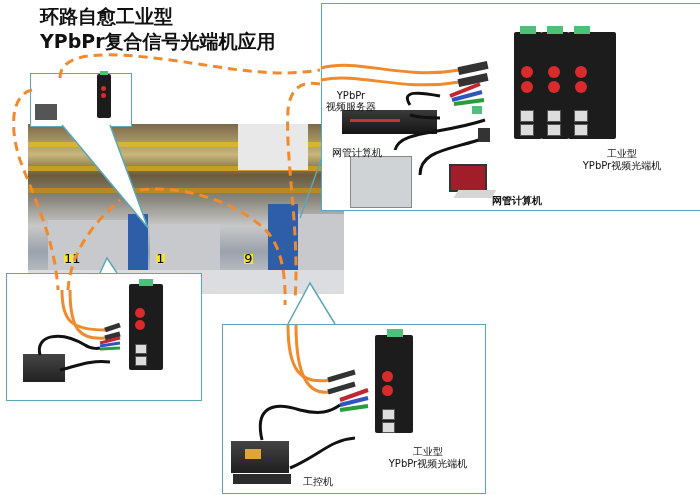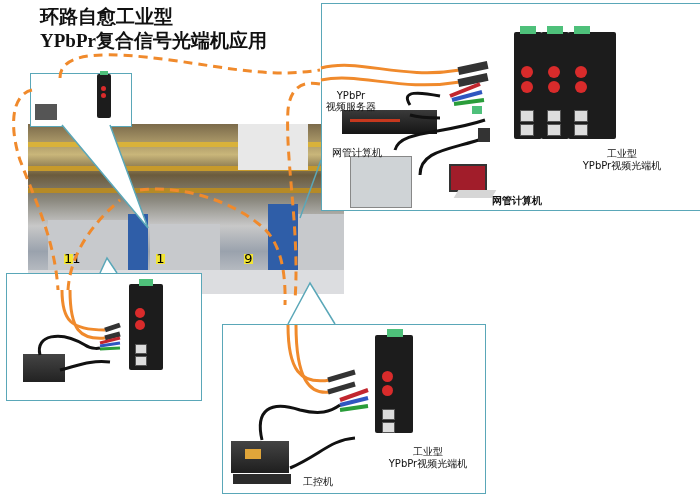--- a/index.html
+++ b/index.html
@@ -1,21 +1,21 @@
 <!DOCTYPE html>
 <html><head>
 <meta charset="utf-8">
 <style>
   html, body { margin: 0; padding: 0; }
   body { width: 700px; height: 495px; background: #ffffff; position: relative; overflow: hidden;
          font-family: "DejaVu Sans", sans-serif; }
   .abs { position: absolute; }
   .title { left: 40px; width: 280px; font-weight: bold; font-size: 19px; color: #111; line-height: 24px; }
   .title1 { top: 4px; }
-  .title2 { top: 29px; font-family: Liberation Serif, serif; }
+  .title2 { top: 29px; }
   .callout { position: absolute; background: #fff; border: 1.5px solid #5aa7b8; }
   .label { position: absolute; font-size: 10px; color: #111; line-height: 13px; text-align: center; white-space: nowrap; }
   .photo { position: absolute; left: 28px; top: 124px; width: 316px; height: 170px; overflow: hidden;
            background: linear-gradient(180deg, #7b6a4b 0%, #c9b67a 18%, #6b5b3d 30%, #8c8a80 45%, #c8c8c8 60%, #9aa2ad 75%, #d8d8d8 100%); }
   .beam { position: absolute; height: 5px; background: #d9b23a; }
   .machine-blue { position: absolute; background: #2f5ea8; }
   .machine-grey { position: absolute; background: #c7c9cc; }
   .numtag { position: absolute; width: 9px; height: 10px; background: #f2e534; font-size: 13px; text-align: center; line-height: 10px; color:#000; }
   svg { position: absolute; left: 0; top: 0; }
   .device { position: absolute; background: #1c1c1c; border-radius: 2px; }

